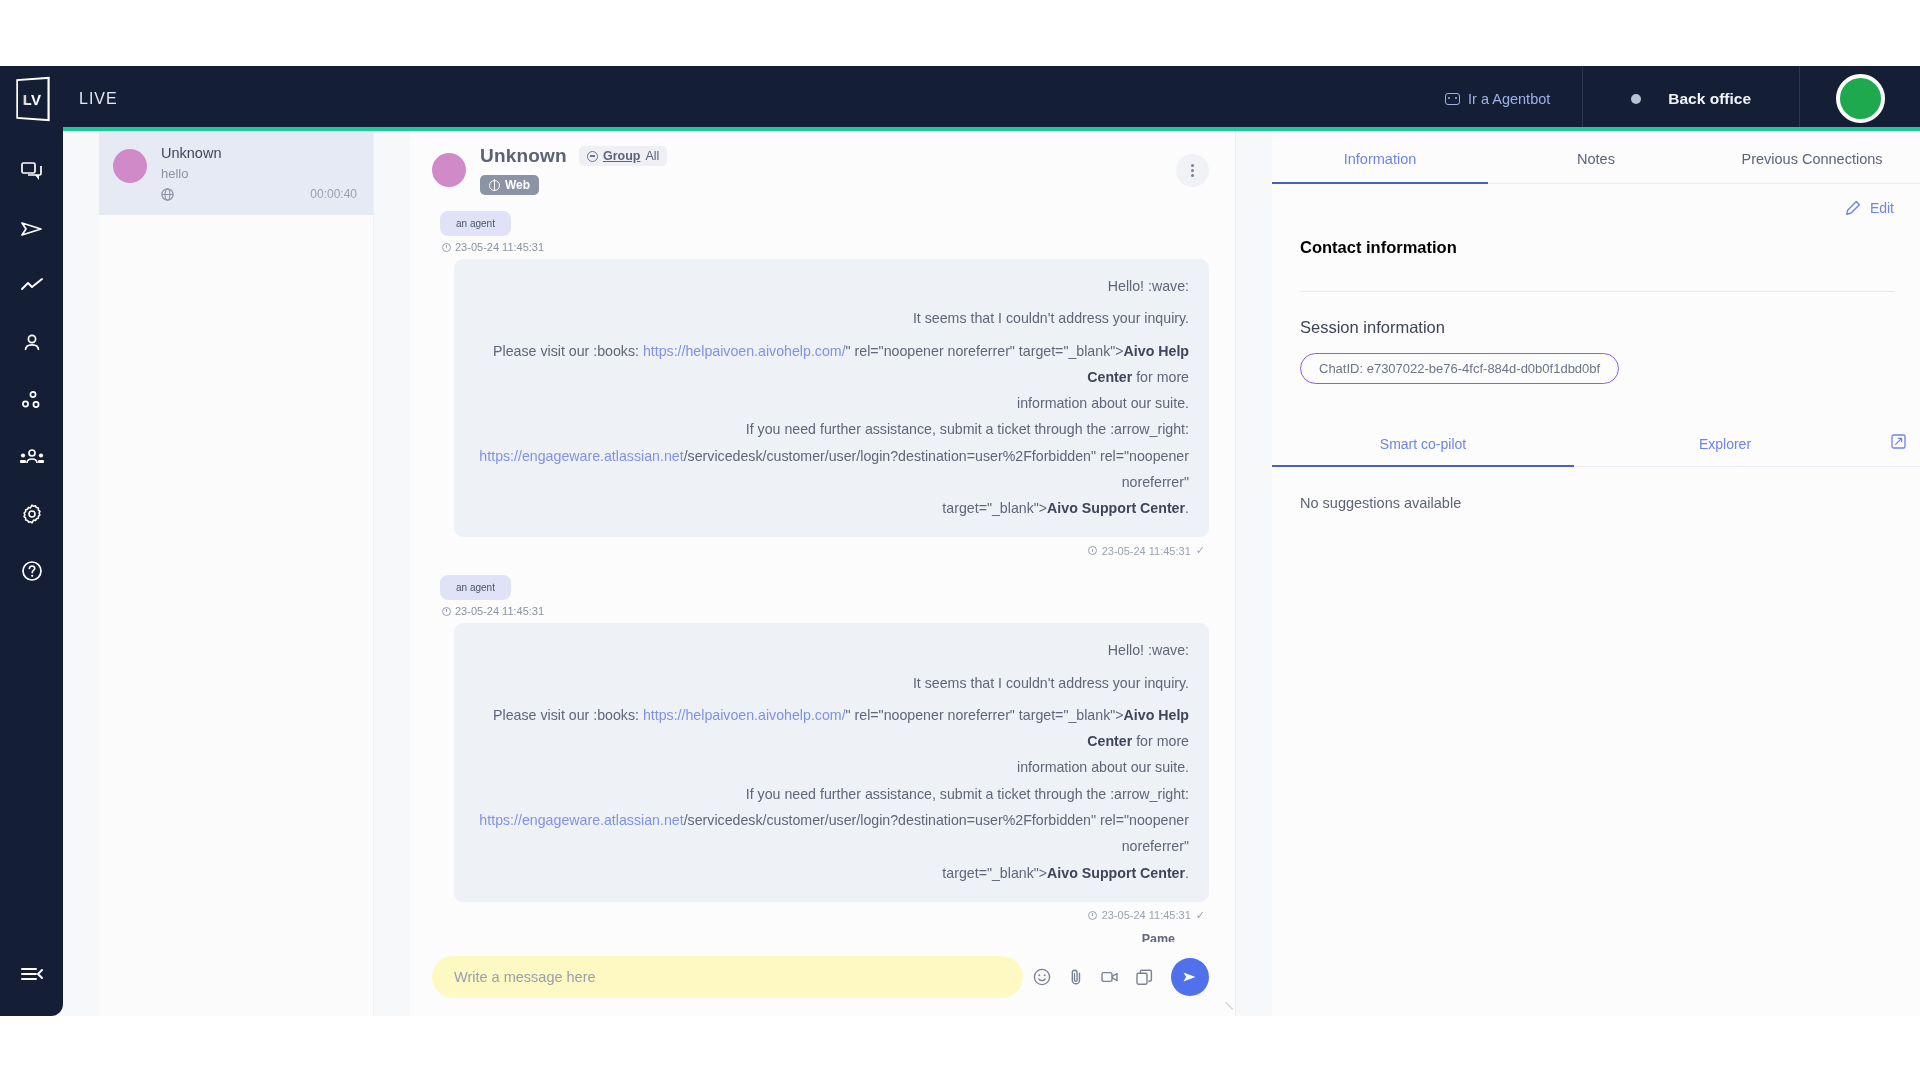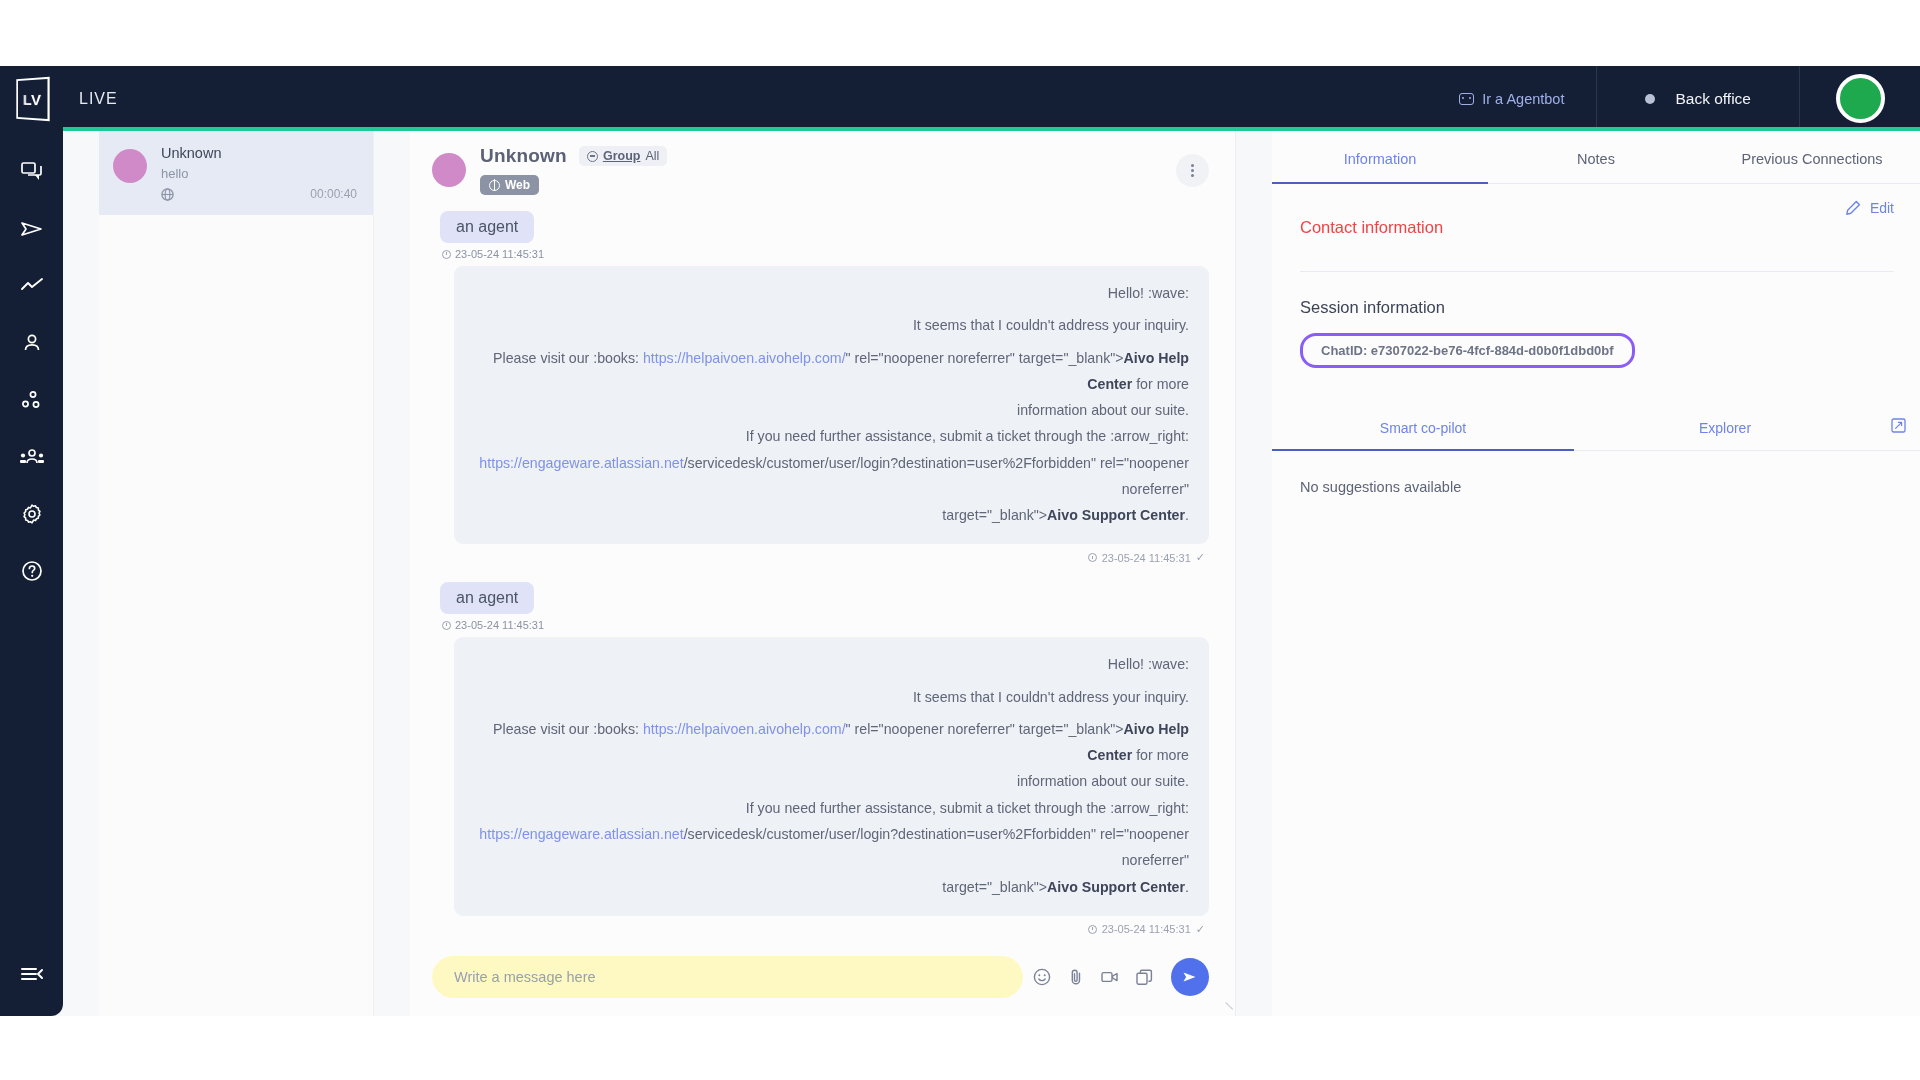--- a/index.html
+++ b/index.html
@@ -63,24 +63,25 @@
   .bot-icon::before, .bot-icon::after {
     content: ""; position: absolute; top: 3.2px;
     width: 2.2px; height: 2.2px; background: #9fb0e8; border-radius: 50%;
   }
   .bot-icon::before { left: 2px; }
   .bot-icon::after { right: 2px; }
   .topdiv {
     width: 1px; height: 65px; background: #2a3550;
   }
   .backoffice {
-    display: flex; align-items: center; gap: 20px;
+    display: flex; align-items: center; gap: 27px;
     color: #f2f4f8; font-size: 15.5px;
     padding: 0 48px;
     cursor: pointer;
+    font-weight: bold;
   }
   .bo-dot {
     width: 10px; height: 10px; border-radius: 50%;
     background: #b9c1d4; display: inline-block;
   }
   .avatar-wrap {
     width: 120px; height: 65px;
     display: flex; align-items: center; justify-content: center;
   }
   .avatar-green {
@@ -191,21 +192,21 @@
   }
 
   .chat-scroll {
     flex: 1; min-height: 0; overflow: hidden;
     padding: 4px 26px 0 22px;
   }
   .msg-group { margin-bottom: 4px; }
   .sender-chip {
     display: inline-block;
     background: #e0e3f7; color: #4c5468;
-    font-size: 16px; padding: 7px 16px;
+    font-size: 10px; padding: 7px 16px;
     border-radius: 8px;
     margin-left: 8px;
   }
   .chip-time {
     display: flex; align-items: center; gap: 4px;
     font-size: 11px; color: #8b92a3;
     margin: 5px 0 6px 10px;
   }
   .clock {
     width: 9px; height: 9px; border: 1.2px solid #9aa1b1; border-radius: 50%;
@@ -295,34 +296,34 @@
   .rp-tab.active::after {
     content: ""; position: absolute; left: 0; right: 0; bottom: -1px;
     height: 2.5px; background: #4a5fc1;
   }
   .rp-section { padding: 16px 26px 0 28px; }
   .edit-row {
     display: flex; align-items: center; justify-content: flex-end;
     gap: 9px; color: #6d84e6; font-size: 14px; cursor: pointer;
   }
   .rp-h {
-    font-size: 16.5px; color: #ef4444; font-weight: 400;
-    margin-top: 2px;
+    font-size: 16.5px; color: #000000; font-weight: 700;
+    margin-top: 22px;
   }
   .rp-divider {
     height: 1px; background: #e9ebf0; margin: 34px 0 0;
   }
   .session-h {
     font-size: 16.5px; color: #3d4456; font-weight: 400;
     margin: 26px 0 16px 0;
   }
   .chip-pill {
     display: inline-block;
-    border: 3px solid #8b5cf6; border-radius: 16px;
-    padding: 7px 18px; font-size: 13px; color: #6d7486; font-weight: bold;
+    border: 1px solid #8b5cf6; border-radius: 16px;
+    padding: 7px 18px; font-size: 13px; color: #6d7486;
   }
   .copilot-tabs {
     display: flex; align-items: center;
     border-bottom: 1px solid #e9ebf0;
     margin-top: 36px;
   }
   .cp-tab {
     flex: 1; text-align: center; padding: 16px 0 14px;
     font-size: 14px; color: #6d84e6; cursor: pointer; position: relative;
   }

